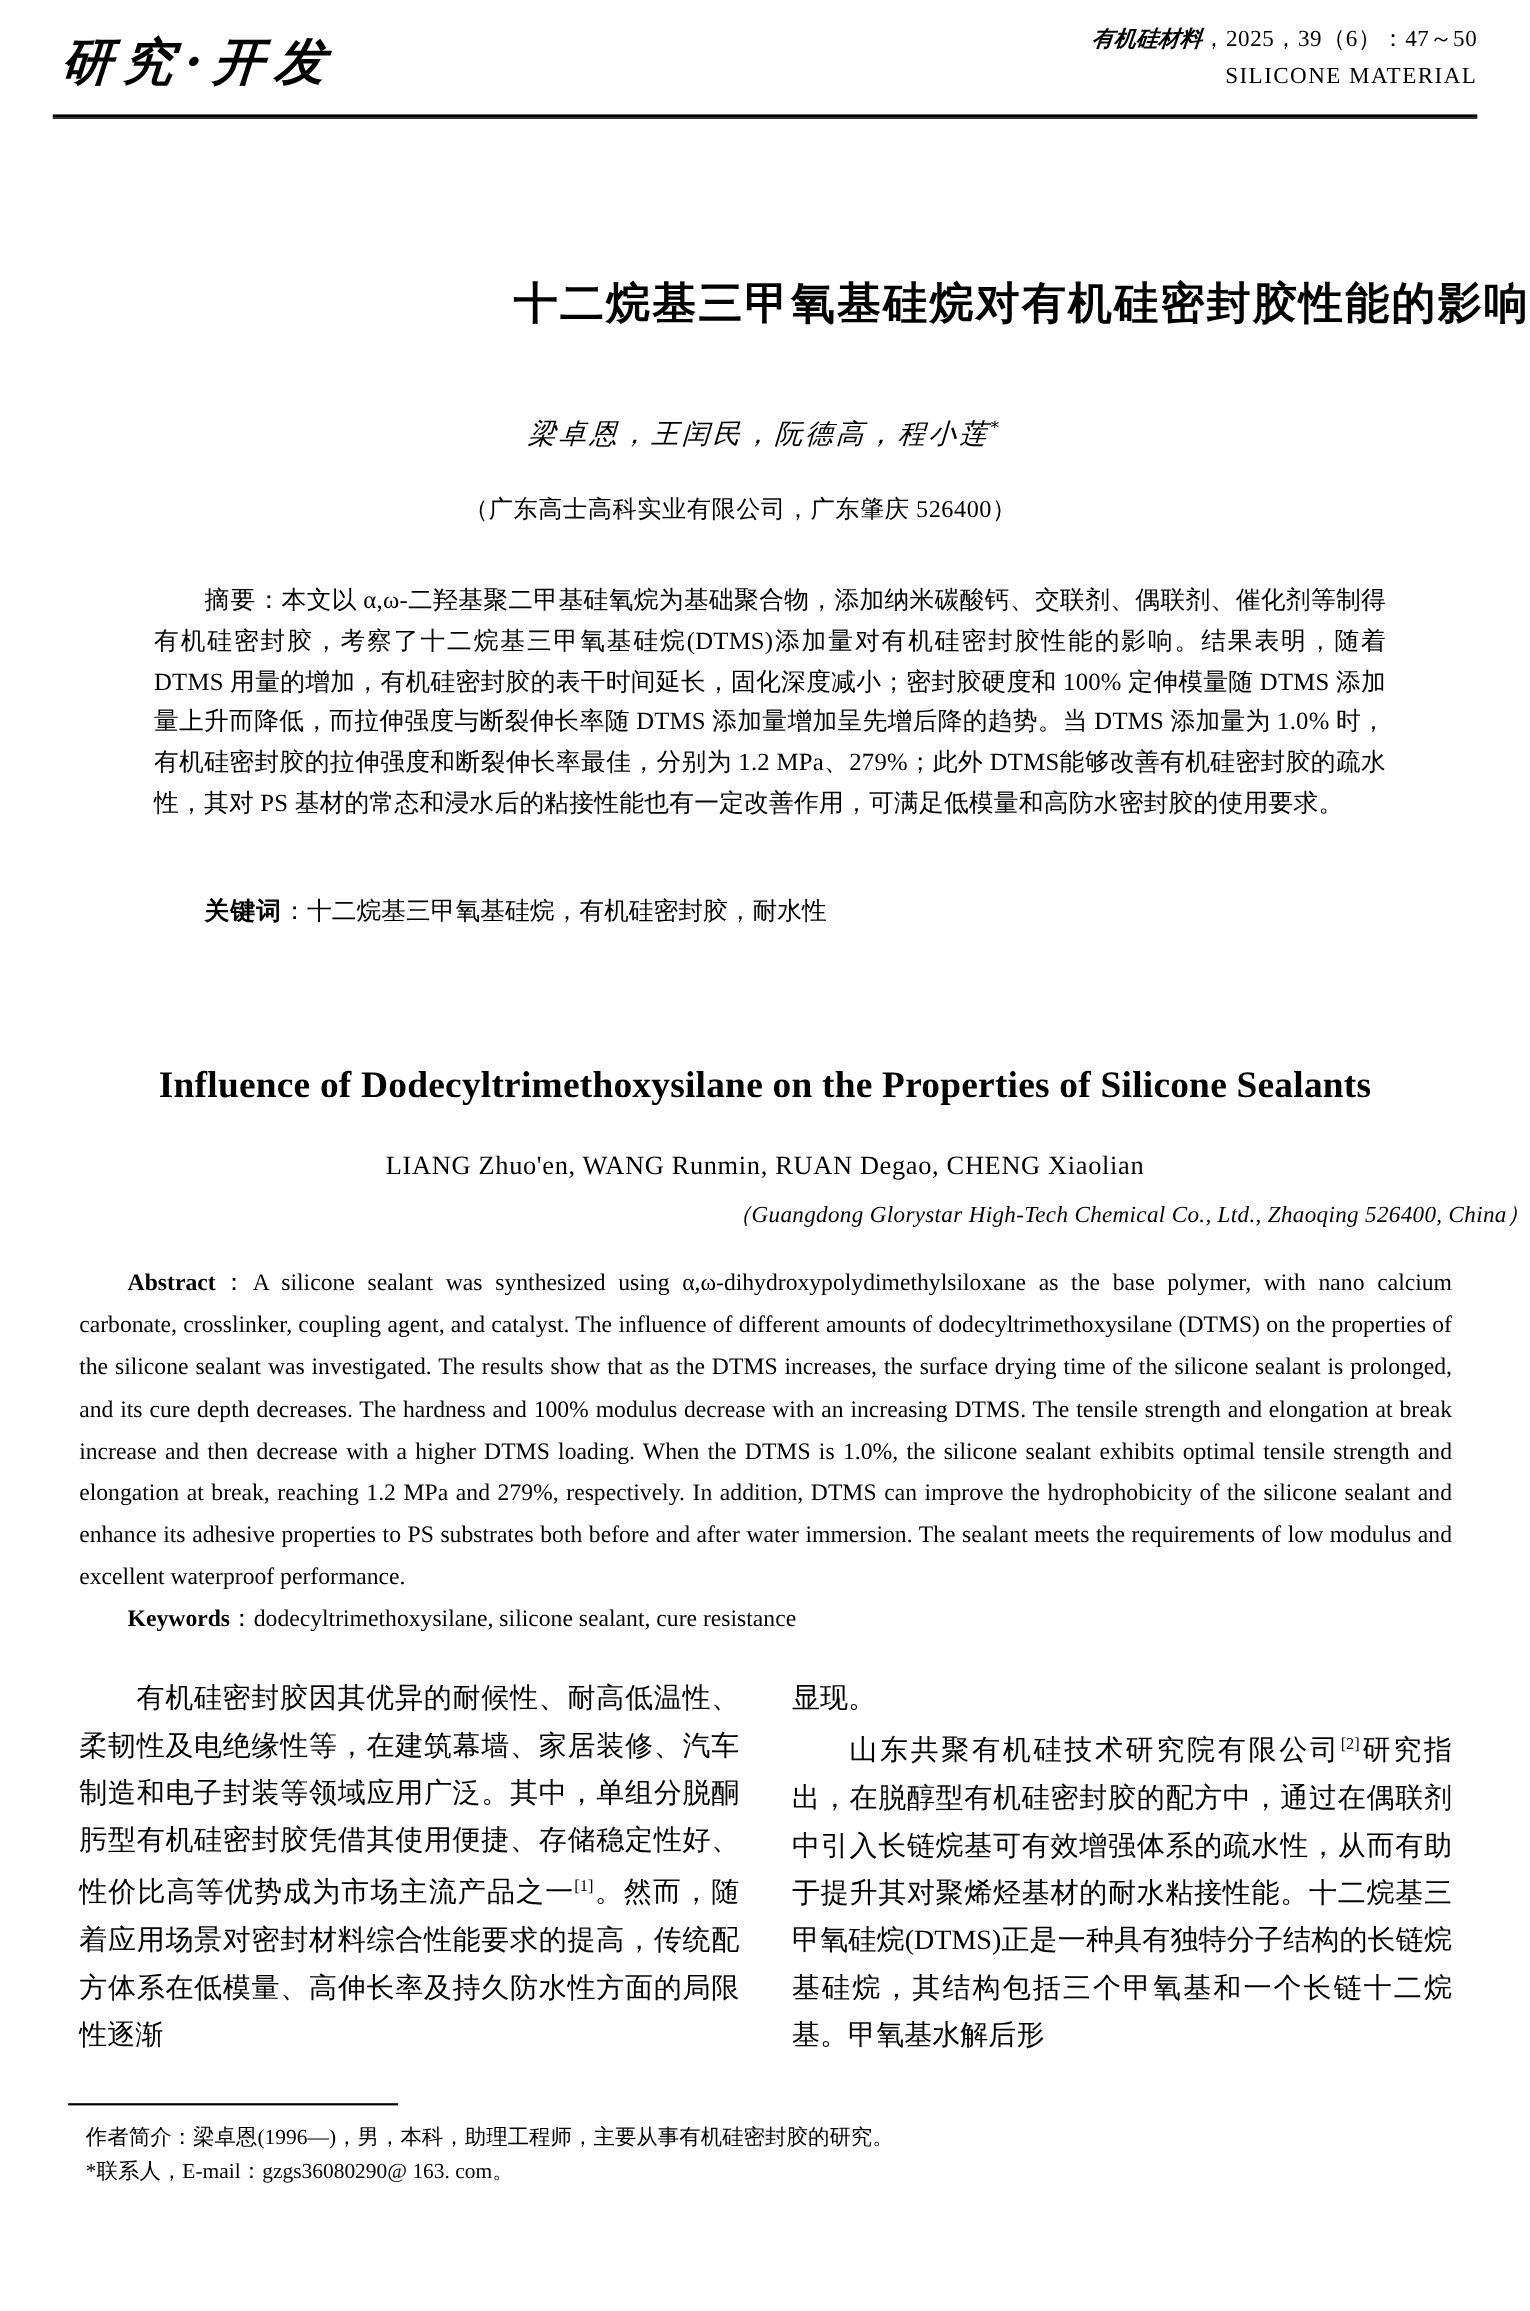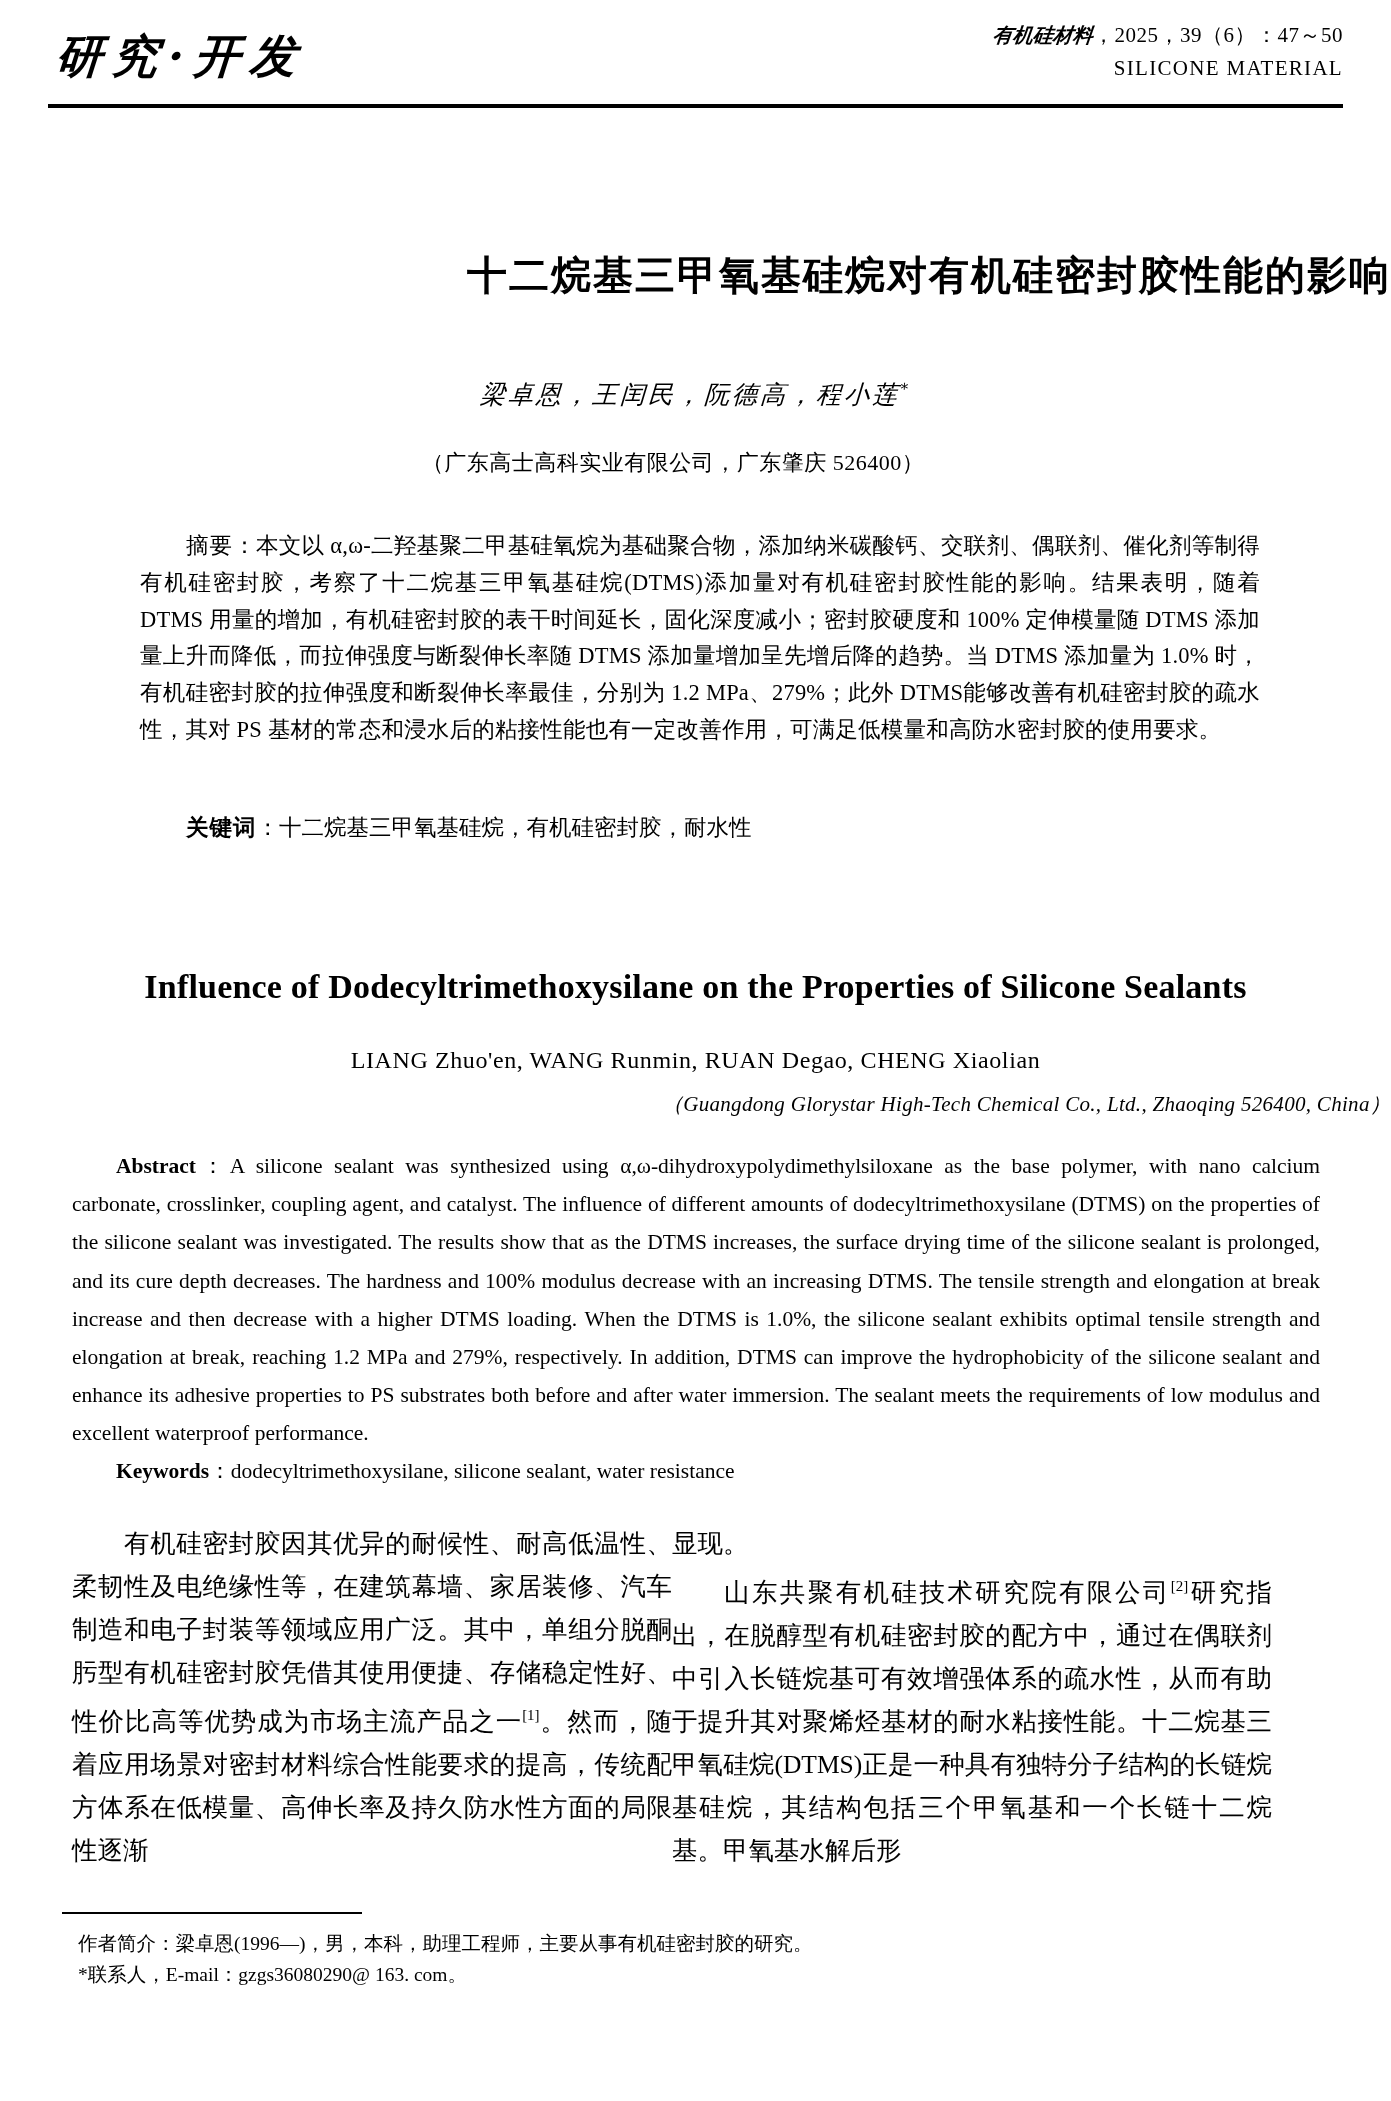--- a/index.html
+++ b/index.html
@@ -217,20 +217,21 @@
   .kw-en b { font-weight: 700; margin-top: 32px; }
 
   
   .body-cols {
     position: absolute;
     top: 1522px;
     left: 72px;
     width: 1248px;
     height: 370px;
     display: flex;
+    gap: 48px;
   }
   .col {
     width: 600px;
     font-size: 25.5px;
     line-height: 43px;
     text-align: justify;
     text-justify: inter-character;
   }
   .col p { margin: 0; text-indent: 52px; }
   .col p.noind { text-indent: 0; }
@@ -283,21 +284,21 @@
   <div class="kw-cn"><b>关键词</b><span>：</span><span>十二烷基三甲氧基硅烷，有机硅密封胶，耐水性</span></div>
 
 
   <div class="title-en">Influence of Dodecyltrimethoxysilane on the Properties of Silicone Sealants</div>
   <div class="authors-en">LIANG Zhuo'en, WANG Runmin, RUAN Degao, CHENG Xiaolian</div>
   <div class="affil-en">（Guangdong Glorystar High-Tech Chemical Co., Ltd., Zhaoqing 526400, China）</div>
 
   <div class="abs-en">
     <p><span class="lead">Abstract</span><span>：</span><span>A silicone sealant was synthesized using α,ω-dihydroxypolydimethylsiloxane as the base polymer, with nano calcium carbonate, crosslinker, coupling agent, and catalyst. The influence of different amounts of dodecyltrimethoxysilane (DTMS) on the properties of the silicone sealant was investigated. The results show that as the DTMS increases, the surface drying time of the silicone sealant is prolonged, and its cure depth decreases. The hardness and 100% modulus decrease with an increasing DTMS. The tensile strength and elongation at break increase and then decrease with a higher DTMS loading. When the DTMS is 1.0%, the silicone sealant exhibits optimal tensile strength and elongation at break, reaching 1.2 MPa and 279%, respectively. In addition, DTMS can improve the hydrophobicity of the silicone sealant and enhance its adhesive properties to PS substrates both before and after water immersion. The sealant meets the requirements of low modulus and excellent waterproof performance.</span></p>
   </div>
-  <div class="kw-en"><b>Keywords</b><span>：</span><span>dodecyltrimethoxysilane, silicone sealant, water resistance</span></div>
+  <div class="kw-en"><b>Keywords</b><span>：</span><span>dodecyltrimethoxysilane, silicone sealant, cure resistance</span></div>
 
   <div class="body-cols">
     <div class="col">
       <p><span>有机硅密封胶因其优异的耐候性、耐高低温性、柔韧性及电绝缘性等，在建筑幕墙、家居装修、汽车制造和电子封装等领域应用广泛。其中，单组分脱酮肟型有机硅密封胶凭借其使用便捷、存储稳定性好、性价比高等优势成为市场主流产品之一</span><sup>[1]</sup><span>。然而，随着应用场景对密封材料综合性能要求的提高，传统配方体系在低模量、高伸长率及持久防水性方面的局限性逐渐</span></p>
     </div>
     <div class="col">
       <p class="noind">显现。</p>
       <p><span>山东共聚有机硅技术研究院有限公司</span><sup>[2]</sup><span>研究指出，在脱醇型有机硅密封胶的配方中，通过在偶联剂中引入长链烷基可有效增强体系的疏水性，从而有助于提升其对聚烯烃基材的耐水粘接性能。十二烷基三甲氧硅烷(DTMS)正是一种具有独特分子结构的长链烷基硅烷，其结构包括三个甲氧基和一个长链十二烷基。甲氧基水解后形</span></p>
     </div>
   </div>

